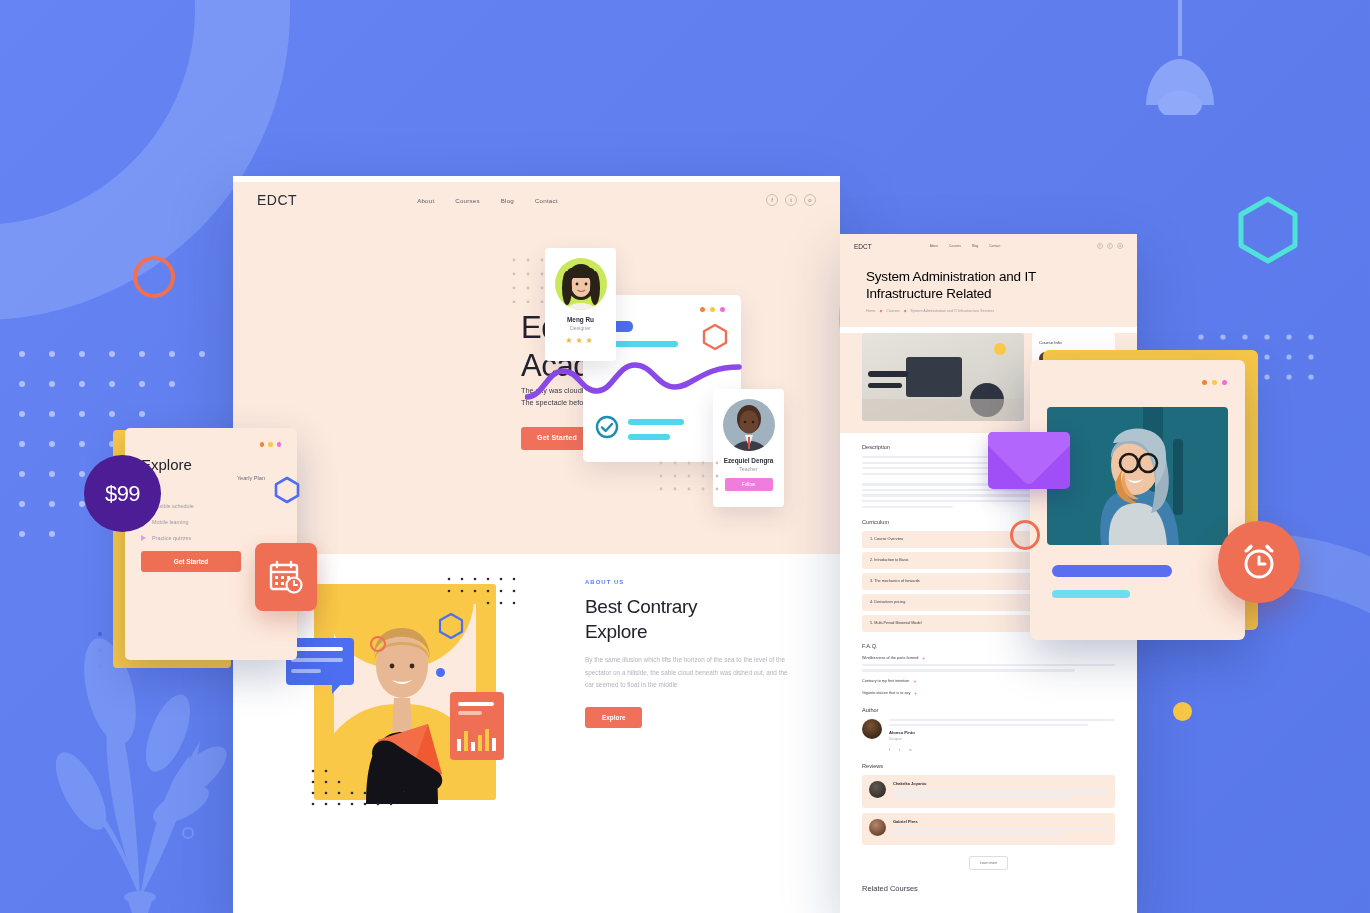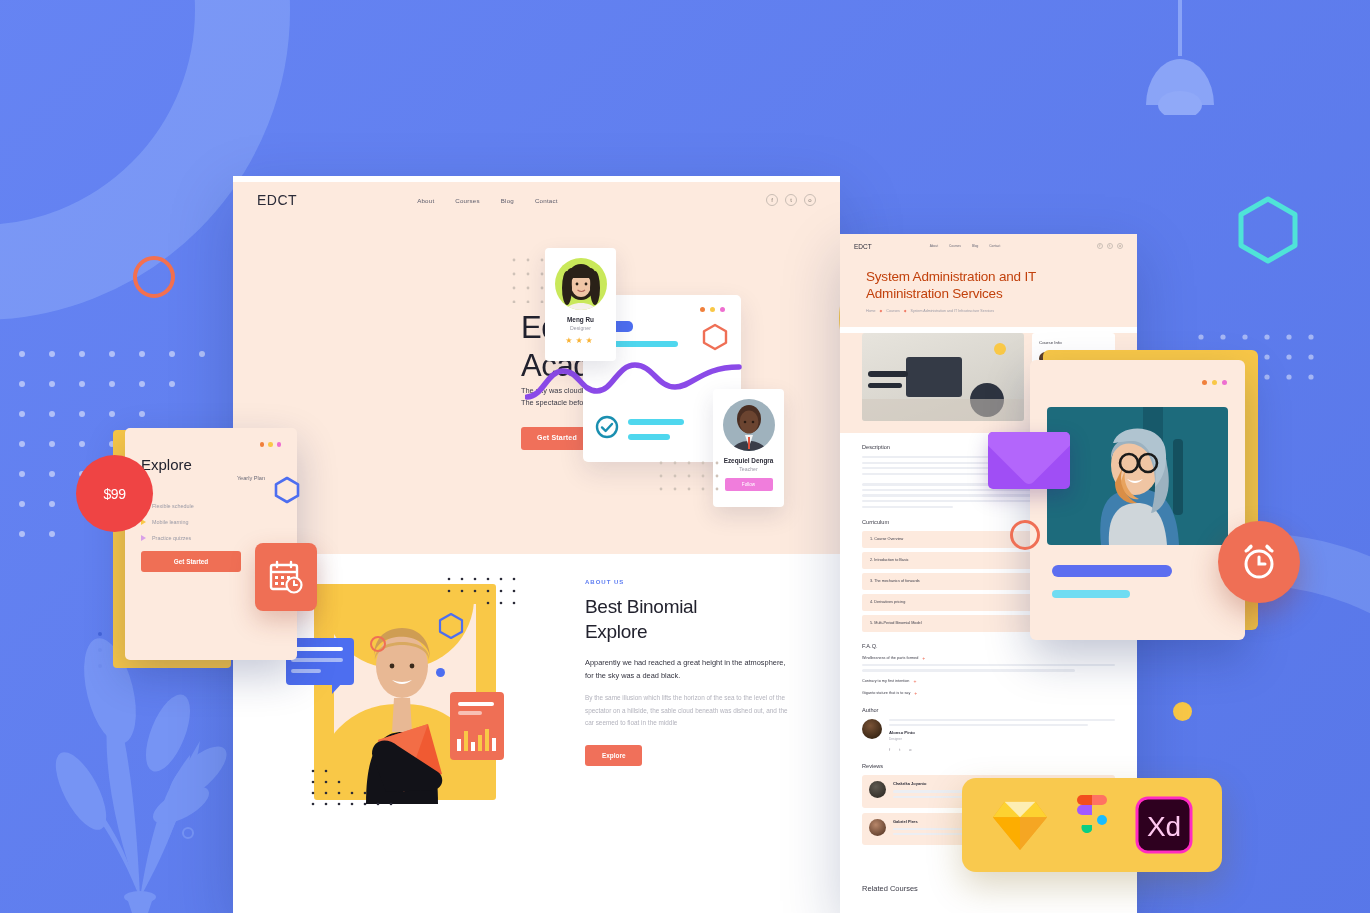--- a/index.html
+++ b/index.html
@@ -99,21 +99,21 @@
     background:#fff; box-shadow:0 20px 55px rgba(20,35,90,.22); overflow:hidden;
   }
   .pr-nav { height:24px; background:#fdeade; display:flex; align-items:center; padding:0 14px; }
   .pr-logo { font-size:6.5px; color:#2b2b38; }
   .pr-links { display:flex; gap:11px; margin-left:58px; }
   .pr-links span { font-size:3.2px; color:#6b6b78; }
   .pr-social { margin-left:auto; display:flex; gap:4px; }
   .pr-social i { width:6px; height:6px; border-radius:50%; border:.5px solid #cbbfb6;
     font-style:normal; font-size:3px; color:#8b8078; display:flex; align-items:center; justify-content:center; }
   .pr-head { background:#fdeade; padding:10px 26px 14px; }
-  .pr-title { font-size:13.5px; line-height:17px; color:#c2410c; letter-spacing:-.2px; }
+  .pr-title { font-size:13.5px; line-height:17px; color:#000000; letter-spacing:-.2px; }
   .pr-crumb { margin-top:7px; display:flex; gap:4px; align-items:center; }
   .pr-crumb span { font-size:3.6px; color:#9a9aa6; }
   .pr-crumb .sep { color:#f0705a; }
   .pr-body { padding:0 22px; background:#fff; }
   .sect-title { font-size:5.6px; color:#3a3a46; margin:11px 0 6px; }
   .line { height:2.2px; background:#eceef3; border-radius:2px; margin-bottom:3.4px; }
   .cur-row {
     background:#fdeade; border-radius:2px; height:17px; display:flex; align-items:center;
     padding:0 8px; margin-bottom:4px;
   }
@@ -169,23 +169,23 @@
   .pr-dots i { width:4.5px; height:4.5px; border-radius:50%; }
   .prem-title { font-size:15px; color:#22222e; margin-top:9px; }
   .prem-plan { font-size:5.6px; color:#6b6b78; text-align:right; margin-top:2px; padding-right:16px; }
   .prem-feat { margin-top:22px; }
   .prem-feat div { font-size:5.4px; color:#9a9aa6; display:flex; align-items:center; gap:6px; margin-bottom:10px; }
   .tri { width:0; height:0; border-left:5px solid; border-top:3.2px solid transparent; border-bottom:3.2px solid transparent; }
   .prem-btn { margin-top:8px; background:#ef6f55; color:#fff; font-size:6.4px; font-weight:bold;
     text-align:center; padding:7px 0; width:100px; border-radius:3px; }
 
   .price-bubble {
-    position:absolute; left:76px; top:455px; width:77px; height:77px; border-radius:50%;
-    background:#ef4444; color:#fff; display:flex; align-items:center; justify-content:center;
-    font-size:14px; letter-spacing:-.5px;
+    position:absolute; left:84px; top:455px; width:77px; height:77px; border-radius:50%;
+    background:#4c1d95; color:#fff; display:flex; align-items:center; justify-content:center;
+    font-size:22px; letter-spacing:-.5px;
   }
   .hex-blue-prem { position:absolute; left:274px; top:476px; width:26px; height:28px; }
 
   
   .tools {
     position:absolute; left:962px; top:778px; width:260px; height:94px;
     background:#f9c94e; border-radius:14px; box-shadow:0 14px 34px rgba(120,90,10,.25);
     display:flex; align-items:center; justify-content:space-around; padding:0 18px;
   }
 
@@ -574,24 +574,23 @@
               <circle cx="55" cy="36" r="1.3"></circle>
               <circle cx="68" cy="36" r="1.3"></circle>
               <circle cx="81" cy="36" r="1.3"></circle>
           </g>
         </svg>
       </div>
 
       <div style="position:absolute;left:352px;top:25px;width:205px;">
         <div class="about-kicker">ABOUT US</div>
         <div class="about-h2">
-          <div>Best Binomial</div>
+          <div>Best Contrary</div>
           <div>Explore</div>
         </div>
-        <div class="about-lead">Apparently we had reached a great height in the atmosphere, for the sky was a dead black.</div>
         <div class="about-body">By the same illusion which lifts the horizon of the sea to the level of the spectator on a hillside, the sable cloud beneath was dished out, and the car seemed to float in the middle</div>
         <div class="about-btn">Explore</div>
       </div>
     </div>
   </div>
 
   <div class="page-right">
     <div class="pr-nav">
       <div class="pr-logo">EDCT</div>
       <div class="pr-links">
@@ -603,21 +602,21 @@
       <div class="pr-social">
         <i>f</i>
         <i>t</i>
         <i>o</i>
       </div>
     </div>
 
     <div class="pr-head">
       <div class="pr-title">
         <div>System Administration and IT</div>
-        <div>Administration Services</div>
+        <div>Infrastructure Related</div>
       </div>
       <div class="pr-crumb">
         <span>Home</span>
         <span class="sep">◆</span>
         <span>Courses</span>
         <span class="sep">◆</span>
         <span>System Administration and IT Infrastructure Services</span>
       </div>
     </div>
 
@@ -836,34 +835,14 @@
           <rect x="13" y="17" width="3" height="3"></rect>
           <rect x="19" y="17" width="3" height="3"></rect>
           <rect x="7" y="23" width="3" height="3"></rect>
           <rect x="13" y="23" width="3" height="3"></rect>
         </g>
       <circle cx="26" cy="26" r="7.5" fill="#ef6f55" stroke="#fff" stroke-width="2.2"></circle>
       <path d="M26 22 V26 H29" stroke="#fff" stroke-width="2" fill="none" stroke-linecap="round"></path>
     </svg>
   </div>
 
-  <div class="tools">
-    <svg width="58" height="54" viewBox="0 0 60 56">
-      <polygon points="14,4 46,4 58,20 30,54 2,20" fill="#f5a623"></polygon>
-      <polygon points="14,4 46,4 58,20 2,20" fill="#fdd231"></polygon>
-      <polygon points="14,4 30,20 46,4" fill="#fdeeb3"></polygon>
-      <polygon points="2,20 30,20 30,54" fill="#fdad00"></polygon>
-      <polygon points="58,20 30,20 30,54" fill="#f5a623"></polygon>
-    </svg>
-    <svg width="42" height="60" viewBox="0 0 40 60">
-      <path d="M10 0 h10 v10 h-10 a5 5 0 0 1 0 -10" fill="#f24e1e"></path>
-      <path d="M20 0 h10 a5 5 0 0 1 0 10 h-10 z" fill="#ff7262"></path>
-      <path d="M10 10 h10 v10 h-10 a5 5 0 0 1 0 -10" fill="#a259ff"></path>
-      <circle cx="30" cy="25" r="5" fill="#1abcfe"></circle>
-      <path d="M10 30 h10 v5 a5 5 0 1 1 -10 -5" fill="#0acf83"></path>
-    </svg>
-    <svg width="58" height="58" viewBox="0 0 58 58">
-      <rect x="2" y="2" width="54" height="54" rx="11" fill="#2e001f" stroke="#ff2bc2" stroke-width="3"></rect>
-      <text x="29" y="40" text-anchor="middle" font-family="Liberation Sans, sans-serif" font-size="28" fill="#ffc8f0">Xd</text>
-    </svg>
-  </div>
 
 </div>
 
 </body></html>

